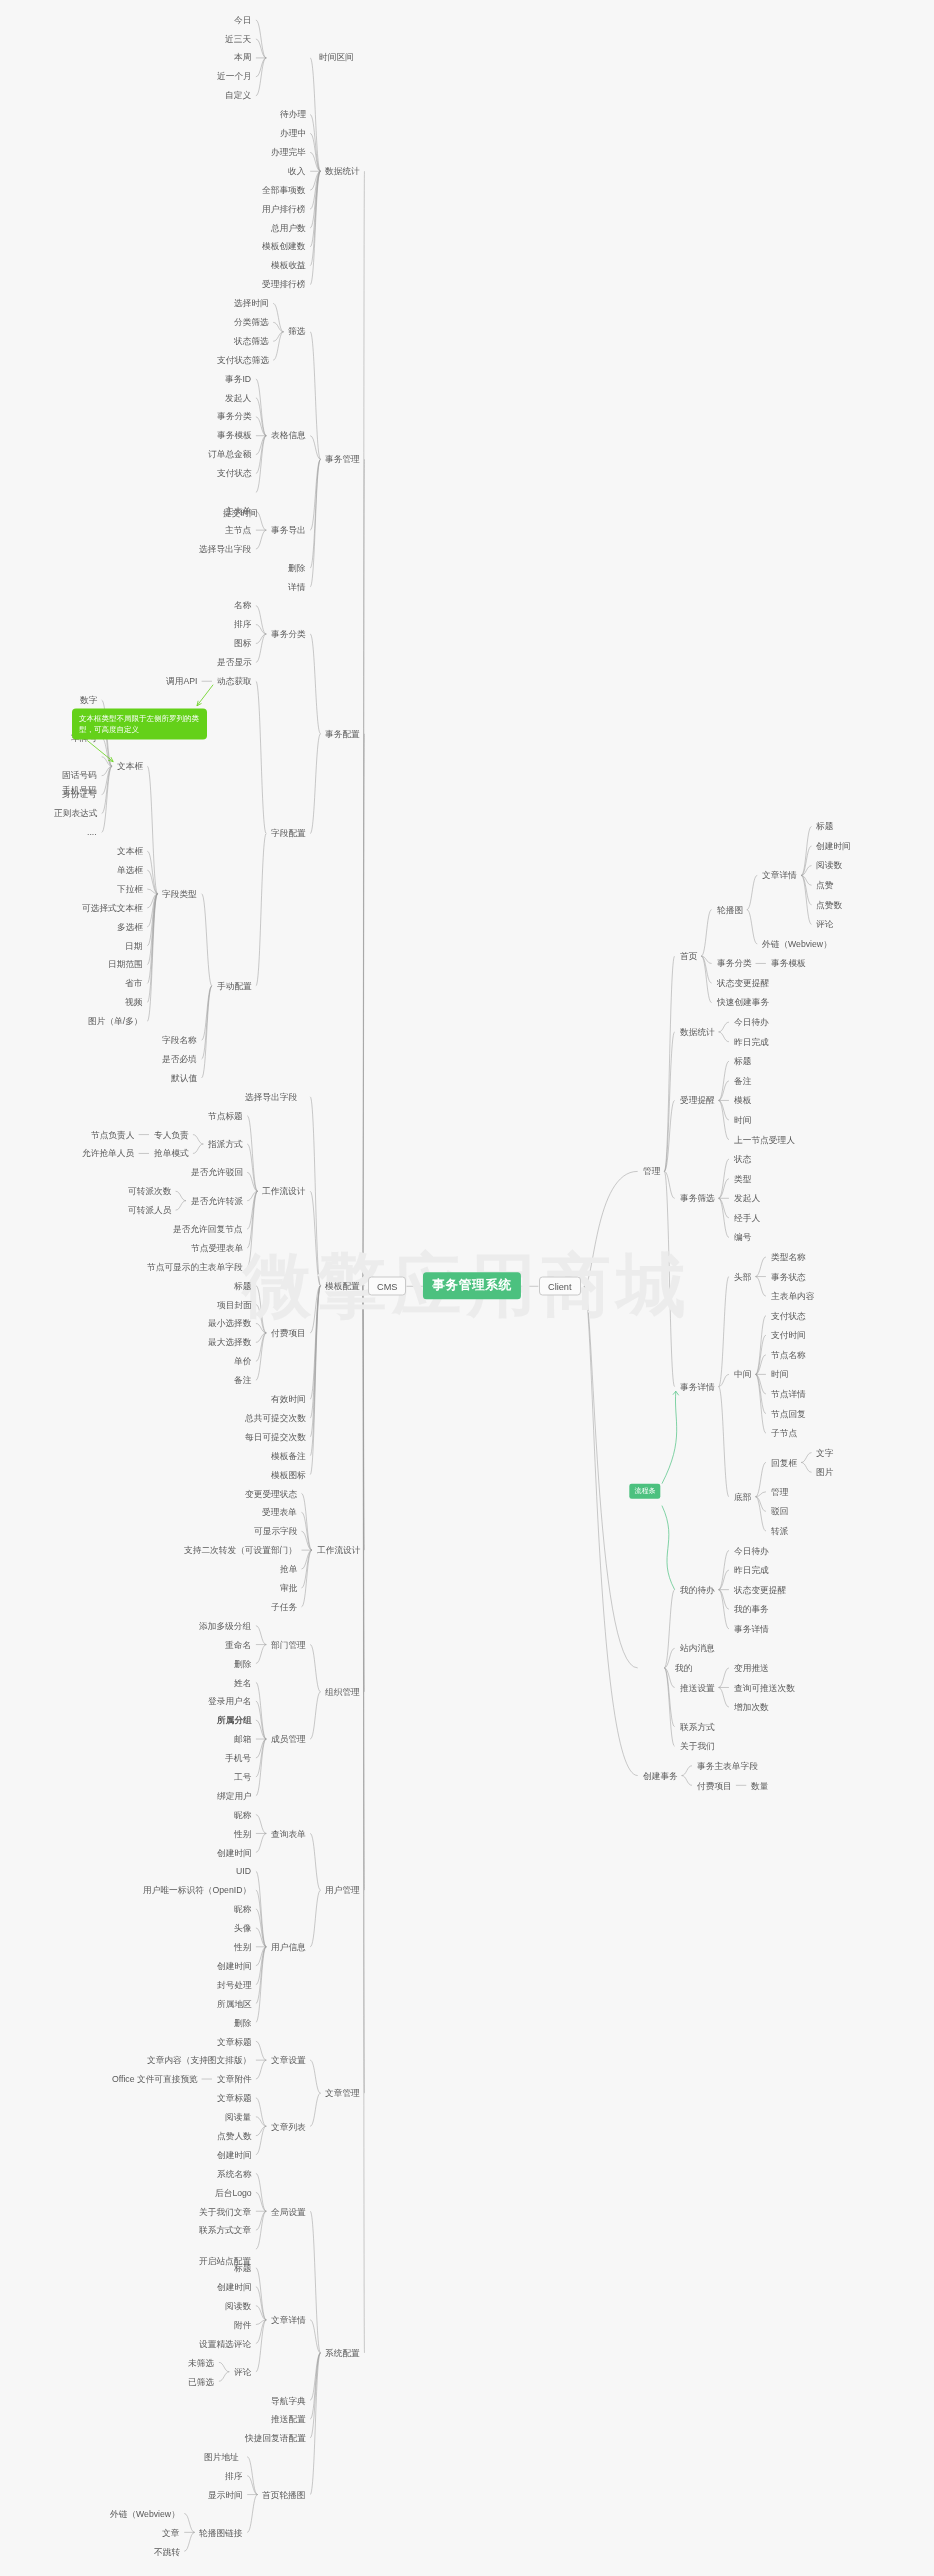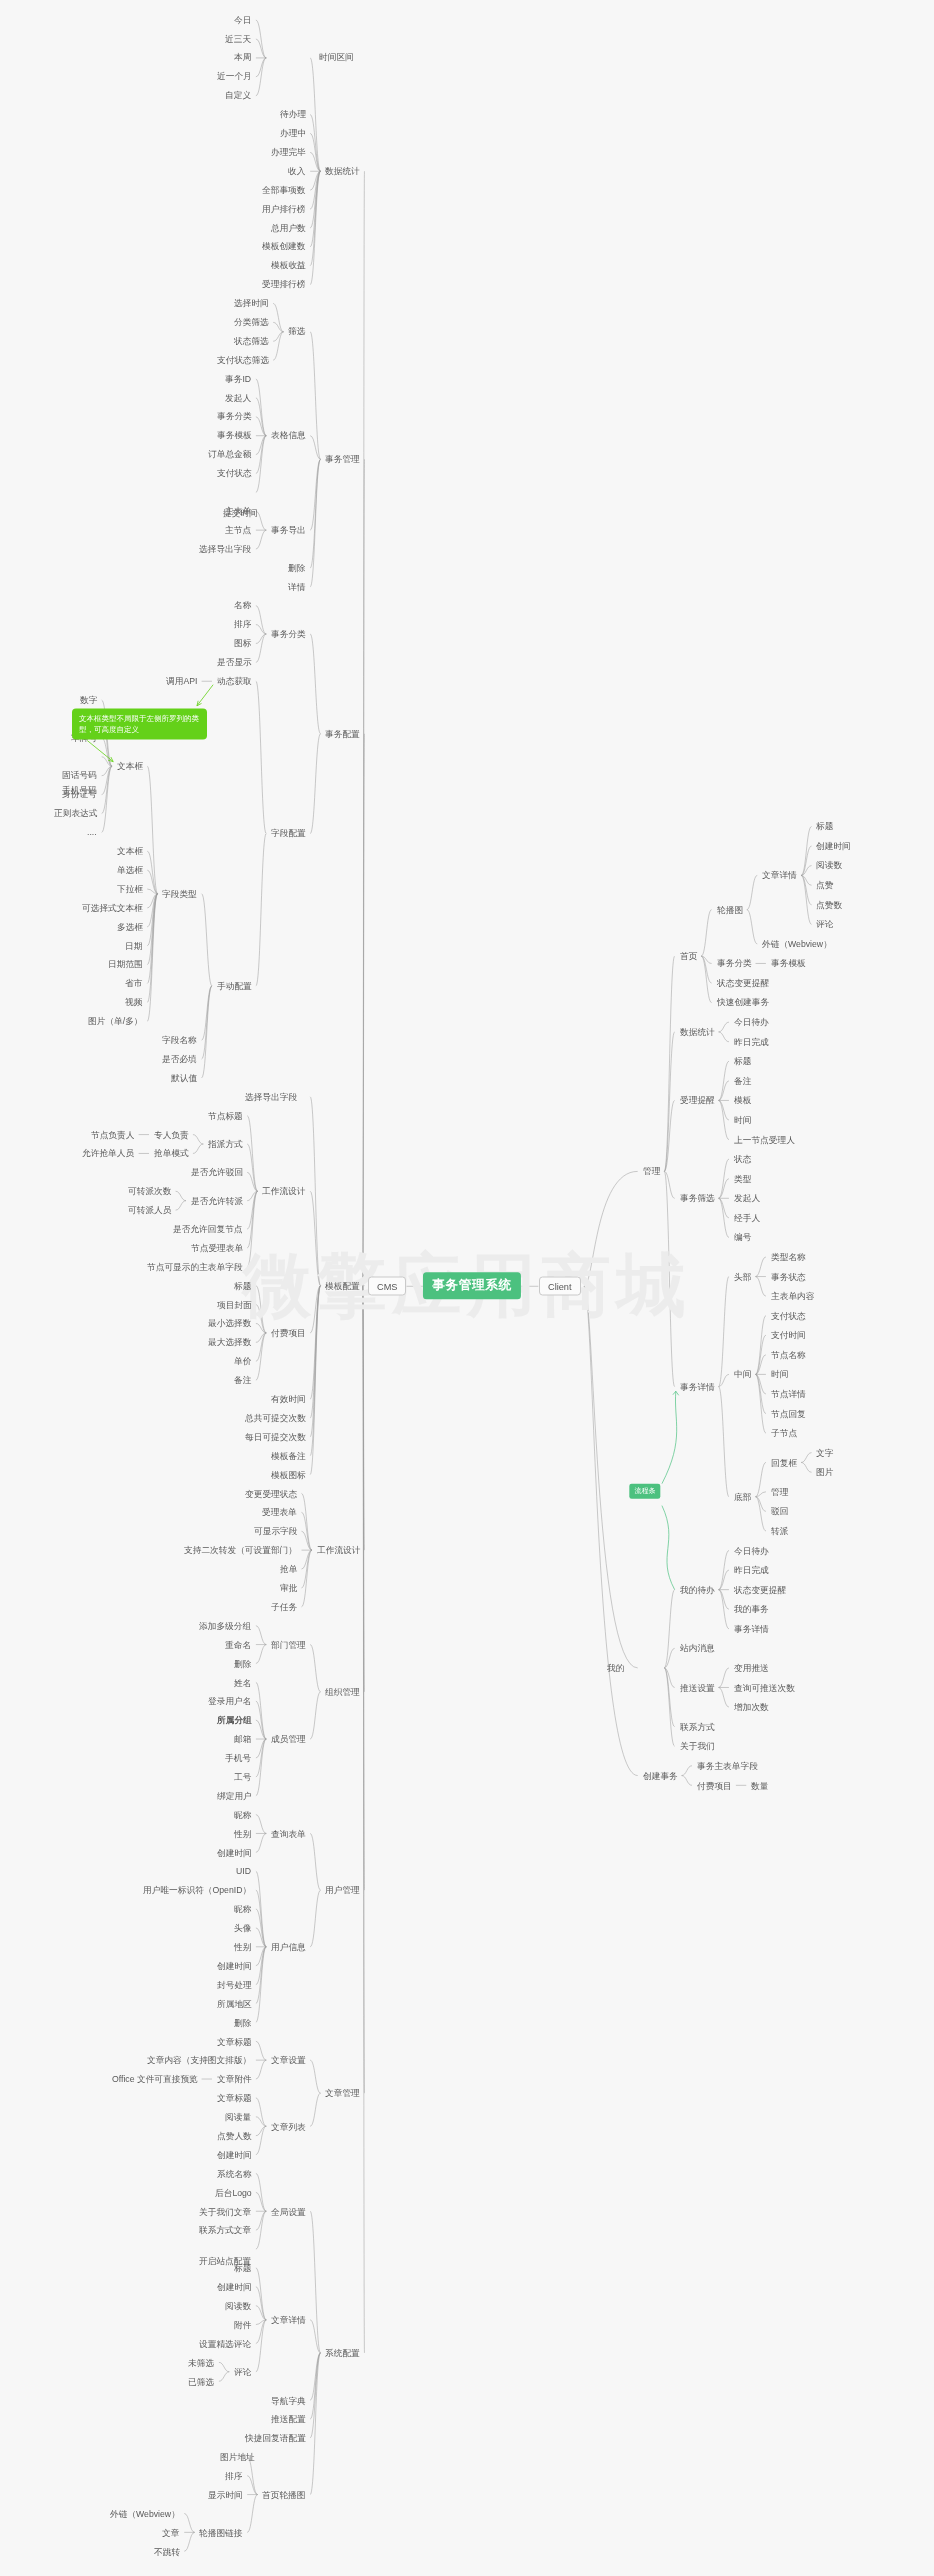--- a/index.html
+++ b/index.html
@@ -457,21 +457,21 @@
       <div class="node r" style="top: 2306px; left: 225px;">阅读数</div>
       <div class="node r" style="top: 2325px; left: 234px;">附件</div>
       <div class="node r" style="top: 2344px; left: 199px;">设置精选评论</div>
       <div class="node r" style="top: 2372px; left: 234px;">评论</div>
       <div class="node r" style="top: 2363px; left: 188px;">未筛选</div>
       <div class="node r" style="top: 2382px; left: 188px;">已筛选</div>
       <div class="node r" style="top: 2401px; left: 271px;">导航字典</div>
       <div class="node r" style="top: 2419px; left: 271px;">推送配置</div>
       <div class="node r" style="top: 2438px; left: 245px;">快捷回复语配置</div>
       <div class="node r" style="top: 2495px; left: 262px;">首页轮播图</div>
-      <div class="node r" style="top: 2457px; left: 220px;">图片地址</div>
+      <div class="node r" style="top: 2457px; left: 204px;">图片地址</div>
       <div class="node r" style="top: 2476px; left: 225px;">排序</div>
       <div class="node r" style="top: 2495px; left: 208px;">显示时间</div>
       <div class="node r" style="top: 2533px; left: 199px;">轮播图链接</div>
       <div class="node r" style="top: 2514px; left: 110px;">外链（Webview）</div>
       <div class="node r" style="top: 2533px; left: 162px;">文章</div>
       <div class="node r" style="top: 2552px; left: 154px;">不跳转</div>
       <div class="node l" style="top: 1171px; left: 643px;">管理</div>
       <div class="node l" style="top: 956px; left: 680px;">首页</div>
       <div class="node l" style="top: 910px; left: 717px;">轮播图</div>
       <div class="node l" style="top: 875px; left: 762px;">文章详情</div>
@@ -514,21 +514,21 @@
       <div class="node l" style="top: 1394px; left: 771px;">节点详情</div>
       <div class="node l" style="top: 1414px; left: 771px;">节点回复</div>
       <div class="node l" style="top: 1433px; left: 771px;">子节点</div>
       <div class="node l" style="top: 1497px; left: 734px;">底部</div>
       <div class="node l" style="top: 1463px; left: 771px;">回复框</div>
       <div class="node l" style="top: 1453px; left: 816px;">文字</div>
       <div class="node l" style="top: 1472px; left: 816px;">图片</div>
       <div class="node l" style="top: 1492px; left: 771px;">管理</div>
       <div class="node l" style="top: 1511px; left: 771px;">驳回</div>
       <div class="node l" style="top: 1531px; left: 771px;">转派</div>
-      <div class="node l" style="top: 1668px; left: 607px;">我的</div>
+      <div class="node l" style="top: 1668px; left: 675px;">我的</div>
       <div class="node l" style="top: 1590px; left: 680px;">我的待办</div>
       <div class="node l" style="top: 1551px; left: 734px;">今日待办</div>
       <div class="node l" style="top: 1570px; left: 734px;">昨日完成</div>
       <div class="node l" style="top: 1590px; left: 734px;">状态变更提醒</div>
       <div class="node l" style="top: 1609px; left: 734px;">我的事务</div>
       <div class="node l" style="top: 1629px; left: 734px;">事务详情</div>
       <div class="node l" style="top: 1648px; left: 680px;">站内消息</div>
       <div class="node l" style="top: 1688px; left: 680px;">推送设置</div>
       <div class="node l" style="top: 1668px; left: 734px;">变用推送</div>
       <div class="node l" style="top: 1688px; left: 734px;">查询可推送次数</div>

